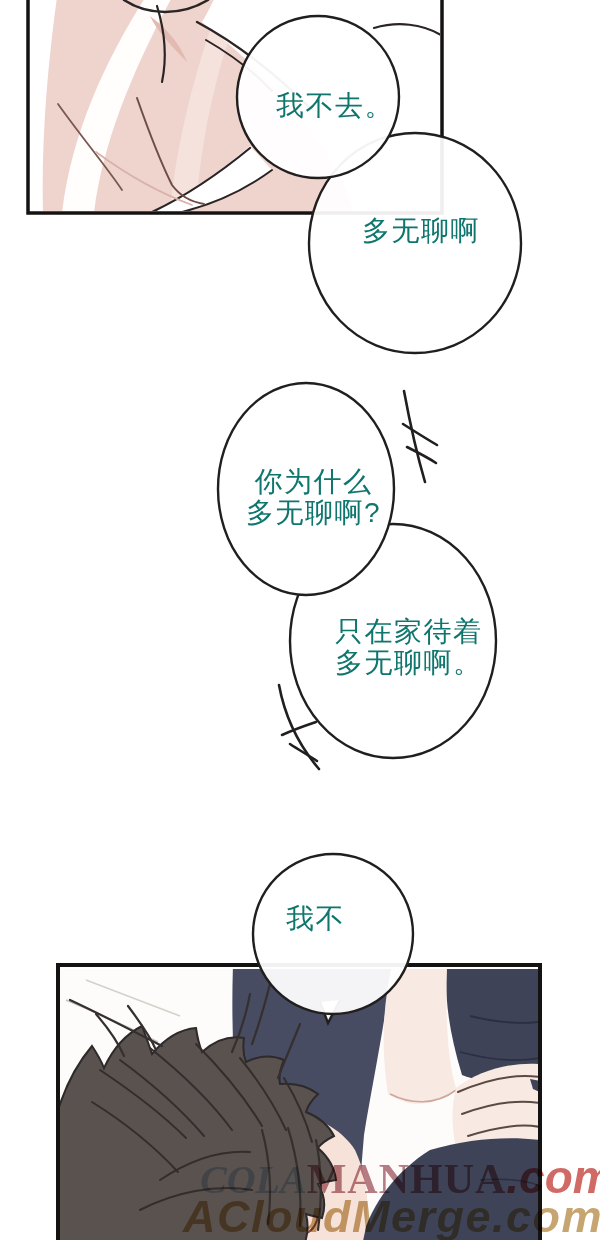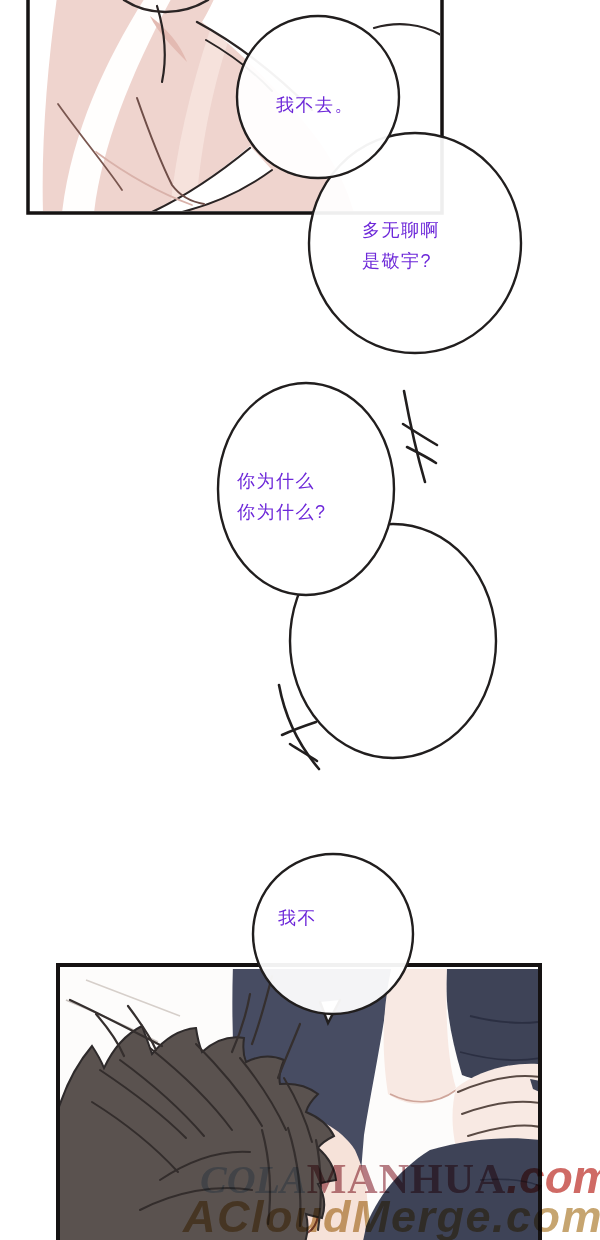--- a/index.html
+++ b/index.html
@@ -1,19 +1,19 @@
 <!DOCTYPE html>
 <html><head>
 <meta charset="utf-8">
 <style>
   html,body{margin:0;padding:0;background:#ffffff;}
   .page{position:relative;width:600px;height:1240px;background:#ffffff;overflow:hidden;
         font-family:"Liberation Sans","DejaVu Sans",sans-serif;}
   .art{position:absolute;left:0;top:0;}
-  .btxt{position:absolute;color:#6d28d9;font-size:18px;line-height:31px;
+  .btxt{position:absolute;color:#0f766e;font-size:28px;line-height:31px;
         letter-spacing:1.5px;font-weight:500;white-space:nowrap;z-index:5;}
   .wm{position:absolute;white-space:nowrap;mix-blend-mode:multiply;z-index:9;}
   .wm1 .cola{font-family:"Liberation Serif","DejaVu Serif",serif;font-style:italic;font-weight:bold;
              font-size:40px;color:#a8c6de;opacity:.8;}
   .wm1 .manhua{font-family:"Liberation Serif","DejaVu Serif",serif;font-weight:bold;
              font-size:42px;color:#ac6770;opacity:.85;letter-spacing:1px;}
   .wm1 .dotcom{font-family:"Liberation Sans","DejaVu Sans",sans-serif;font-style:italic;font-weight:bold;
              font-size:46px;color:#c7504b;opacity:.85;}
   .wm2{font-family:"Liberation Sans","DejaVu Sans",sans-serif;font-style:italic;font-weight:bold;
        font-size:45px;color:#ba9150;opacity:.82;letter-spacing:1.5px;}
@@ -169,29 +169,30 @@
       <path d="M320,1002 L328,1023 L340,1000" fill="#ffffff" fill-opacity="0.94" stroke="#211e1e" stroke-width="2.4" stroke-linecap="round"></path>
       <circle cx="333" cy="934" r="80" fill="#ffffff" fill-opacity="0.94" stroke="#211e1e" stroke-width="2.4"></circle>
     </g>
   </svg>
 
   <div class="btxt" style="left:276px;top:90px;">
     <div>我不去。</div>
   </div>
   <div class="btxt" style="left:362px;top:215px;">
     <div>多无聊啊</div>
-    <div>是敬宇?</div>
   </div>
-  <div class="btxt" style="left:237px;top:466px;">
+  <div class="btxt" style="left:246px;top:466px;text-align:center;">
     <div>你为什么</div>
-    <div>你为什么?</div>
+    <div>多无聊啊?</div>
   </div>
   <div class="btxt" style="left:335px;top:616px;">
+    <div>只在家待着</div>
+    <div>多无聊啊。</div>
   </div>
-  <div class="btxt" style="left:278px;top:903px;">
+  <div class="btxt" style="left:286px;top:903px;">
     <div>我不</div>
   </div>
 
   <div class="wm wm1" style="left:200px;top:1150px;">
     <span class="cola">COLA</span><span class="manhua">MANHUA</span><span class="dotcom">.com</span>
   </div>
   <div class="wm wm2" style="left:183px;top:1191px;">ACloudMerge.com</div>
 
 </div>
 

